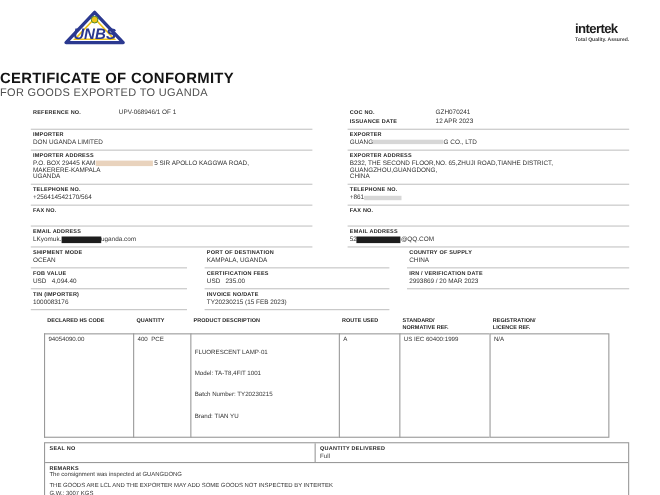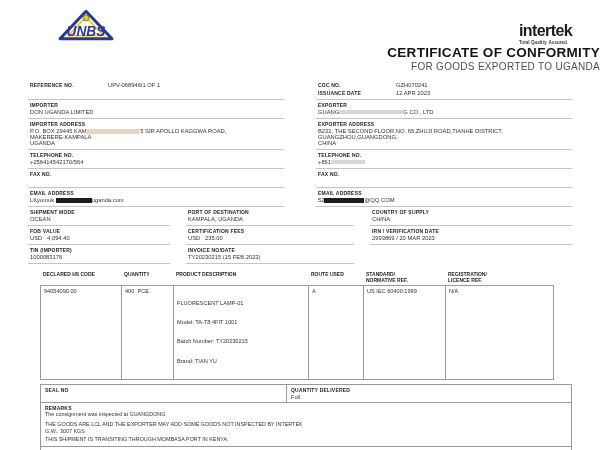--- a/index.html
+++ b/index.html
@@ -1,28 +1,28 @@
 <!DOCTYPE html>
 <html><head>
 <meta charset="utf-8">
 <style>
   * { box-sizing: border-box; margin: 0; padding: 0; }
   html,body { width:600px; height:450px; overflow:hidden; background:#ffffff;
     font-family:"Liberation Sans", sans-serif; color:#333; }
   .page { width:600px; height:450px; padding-top:7px; position:relative; background:#fff; }
 
   
-  .hdr { display:flex; justify-content:space-between; align-items:flex-end; padding:2px 28px 0 30px; height:38px;gap:32px; }
+  .hdr { display:flex; justify-content:space-between; align-items:center; padding:2px 28px 0 30px; height:38px;gap:32px; }
   .unbs { margin-left:28px; }
   .itk { text-align:left; margin-top:4px; }
-  .itk-name { font-size:16px; font-weight:bold; letter-spacing:-0.6px; color:#1c1c1c; line-height:1; }
+  .itk-name { font-size:12px; font-weight:bold; letter-spacing:-0.6px; color:#1c1c1c; line-height:1; }
   .itk-tag { font-size:4.6px; font-weight:bold; color:#444; margin-top:1px; }
 
   
-  .ttl { text-align:right; margin-top:0; }
+  .ttl { text-align:left; margin-top:18px; }
   .ttl-main { font-size:13.5px; font-weight:bold; color:#141414; letter-spacing:.3px; }
   .ttl-sub { font-size:10px; font-weight:normal; color:#4e4e4e; letter-spacing:.3px; margin-top:1px; }
 
   
   .lbl { font-size:5px; font-weight:bold; color:#252525; letter-spacing:.2px; }
   .val { font-size:5.8px; color:#333; white-space:pre-wrap; margin-top:1.5px; min-height:6px; }
   .cell { border-bottom:1px solid #c4c4c4; padding:2px 2px 2.5px 2px; }
   .grid2 { display:grid; grid-template-columns:1fr 1fr; column-gap:32px; padding:0 28px; margin-top:8px; }
   .inline-row { display:flex; }
   .inline-row .lbl { width:78px; flex:none; }

